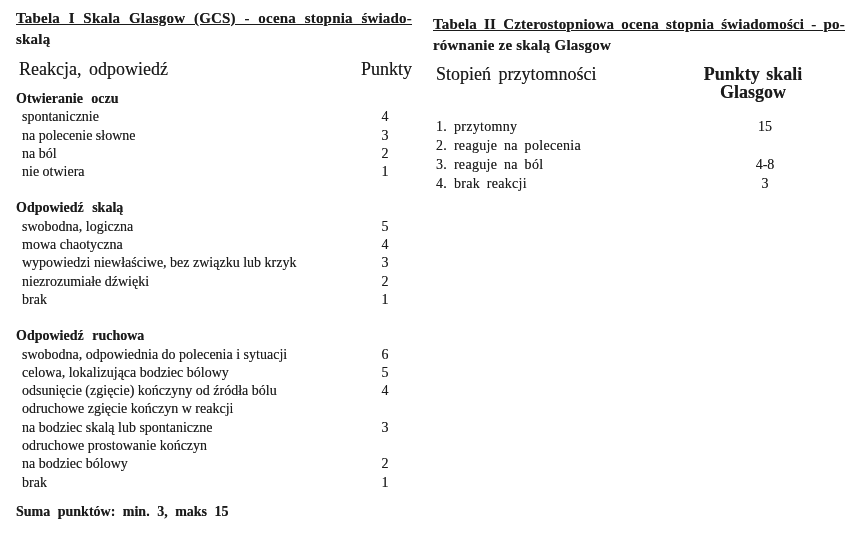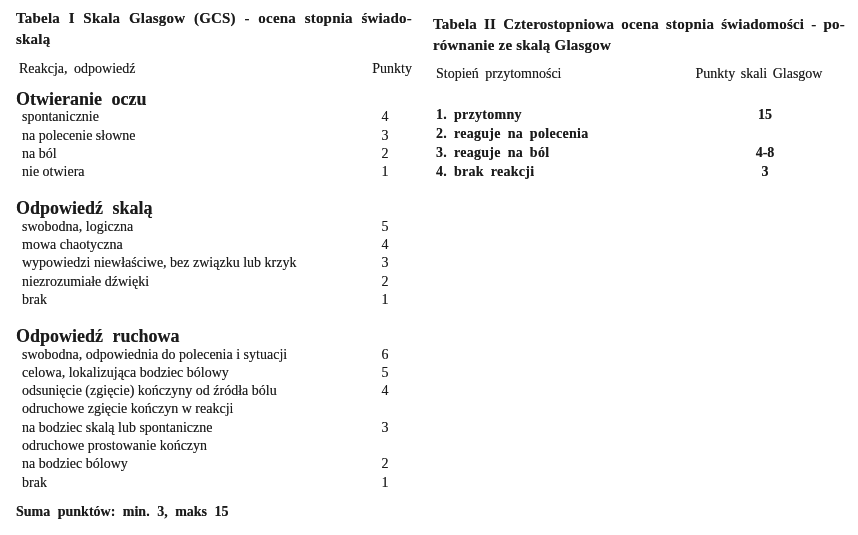--- a/index.html
+++ b/index.html
@@ -26,50 +26,51 @@
 
   .tbl-title {
     font-weight: bold;
     font-size: 15px;
     line-height: 21px;
     letter-spacing: 0.2px;
   }
   .tbl-title .line1 {
     text-align: justify;
     text-align-last: justify;
+    text-decoration: underline;
   }
   .head-row {
     display: flex;
-    font-size: 14px;
+    font-size: 18px;
     line-height: 18px;
     margin-top: 10px;
   }
   #col1 .head-row { margin-top: 10px; }
   #col2 .head-row { margin-top: 9px; }
   .head-row .h-label { flex: 1; padding-left: 3px; word-spacing: 3px; }
   #col1 .h-points { width: 70px; text-align: right; }
-  #col2 .h-points { width: 140px; text-align: center; margin-right: 16px; word-spacing: 2px; }
+  #col2 .h-points { width: 140px; text-align: center; margin-right: 22px; word-spacing: 2px; font-weight: bold; }
 
   .section { margin-top: 18px; }
   .section:first-child { margin-top: 12px; }
   .section-header {
     font-weight: bold;
-    font-size: 18px;
+    font-size: 14px;
     line-height: 18.3px;
     word-spacing: 5px;
   }
   .row {
     display: flex;
     font-size: 14px;
     line-height: 18.3px;
   }
   #col1 .row .r-label { flex: 1; padding-left: 6px; }
   #col1 .row .r-value { width: 54px; text-align: center; }
 
-  #t2-rows { margin-top: 22px; font-weight: bold; }
+  #t2-rows { margin-top: 16px; }
   #col2 .row { line-height: 19px; }
   #col2 .row .r-label { flex: 1; padding-left: 3px; word-spacing: 3px; letter-spacing: 0.3px; }
   #col2 .row .r-value { width: 140px; text-align: center; margin-right: 10px; }
 
   .tbl-footer {
     margin-top: 12px;
     font-weight: bold;
     font-size: 14px;
     word-spacing: 4px;
   }

